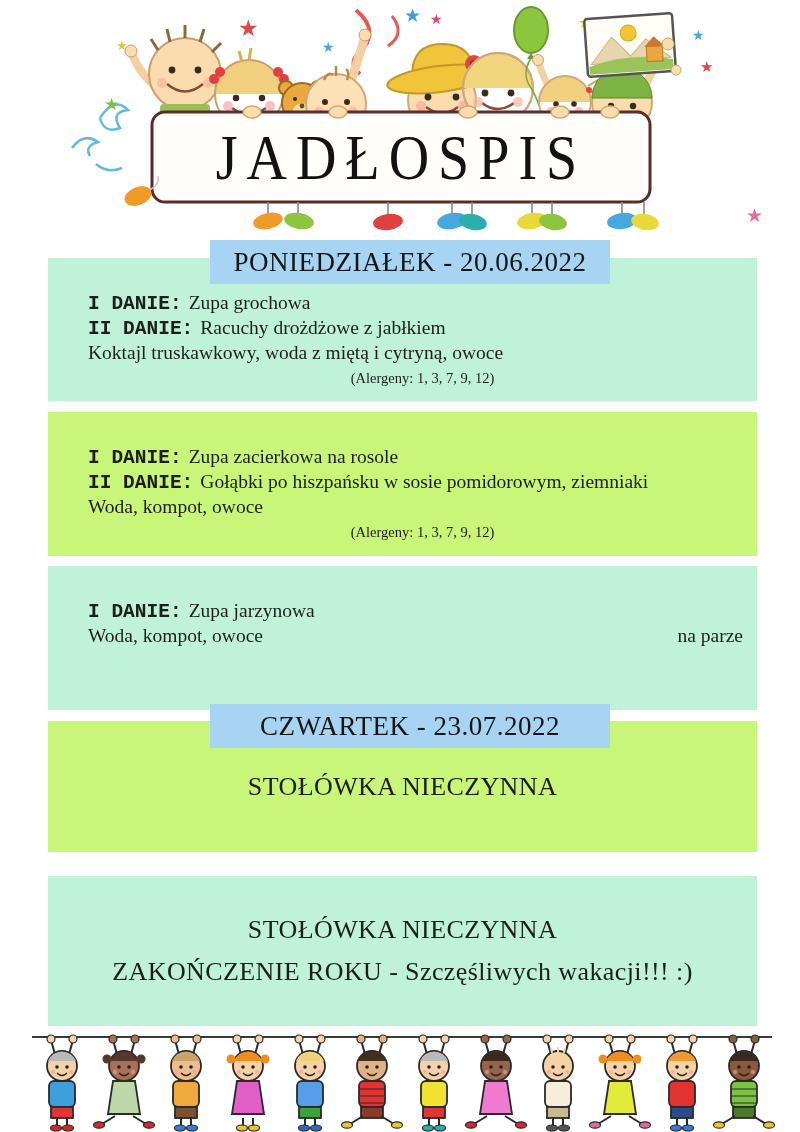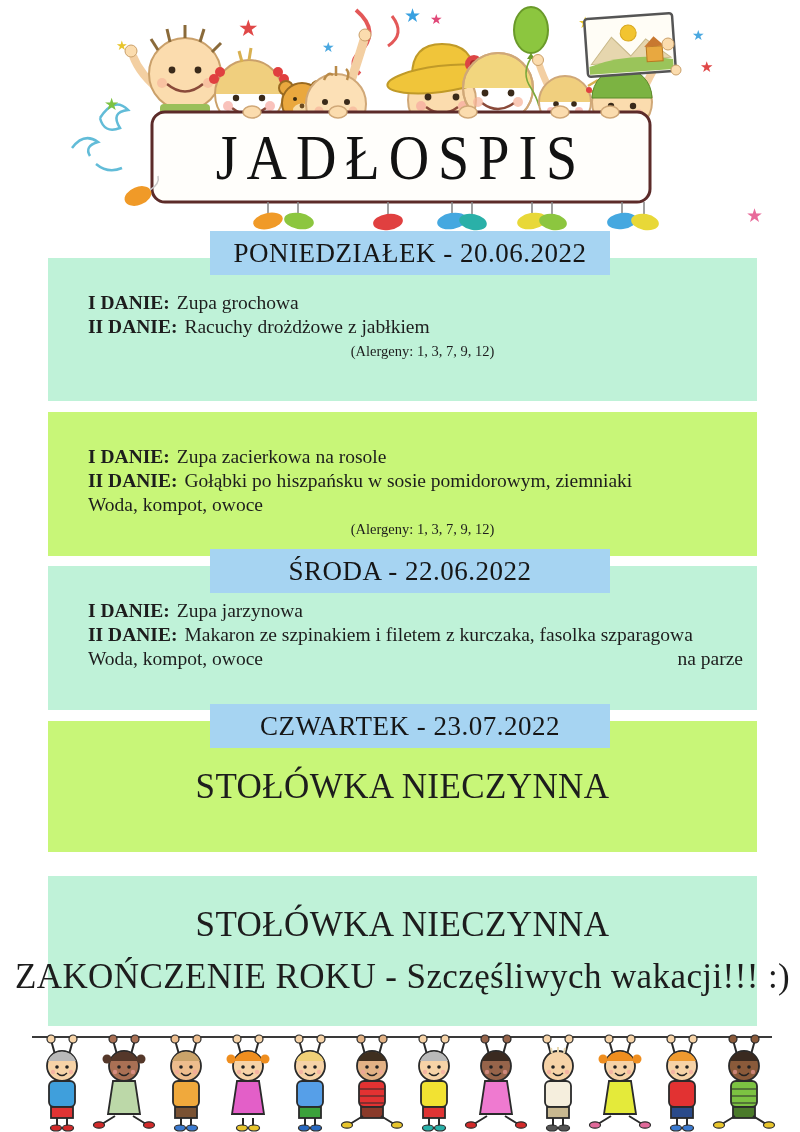--- a/index.html
+++ b/index.html
@@ -18,32 +18,32 @@
   }
   .bar{
     position:absolute; left:210px; width:400px; height:44px; z-index:4;
     background:var(--blue,#a6d4f2);
     display:flex; align-items:center; justify-content:center;
     font-size:27px; letter-spacing:0.5px; color:#161616;
   }
   .day{position:absolute; left:48px; width:709px; z-index:1; overflow:visible;}
   .day.mint{background:var(--mint,#bff2d8);}
   .day.green{background:var(--green,#c8f678);}
-  #bar-0{top:231px} #bar-1{top:394px} #bar-2{top:549px} #bar-3{top:704px} #bar-4{top:859px}
+  #bar-0{top:240px} #bar-1{top:394px} #bar-2{top:549px} #bar-3{top:704px} #bar-4{top:859px}
   #day-0{top:258px;height:143px} #day-1{top:412px;height:144px} #day-2{top:566px;height:144px}
   #day-3{top:721px;height:131px} #day-4{top:876px;height:150px}
   .menu{padding:33px 0 0 40px; font-size:19.5px; line-height:24px;}
   .line{margin:0; white-space:nowrap;}
-  .lbl{font-weight:700; margin-right:7px;}
+  .lbl{font-weight:700; margin-right:7px;font-family:Liberation Mono, monospace;}
   .lbl:empty{margin:0;}
   .split{display:flex; justify-content:space-between; padding-right:14px;}
   .allerg{font-size:14.5px; text-align:center; white-space:nowrap;}
   .notice-wrap{
     height:100%; display:flex; flex-direction:column; justify-content:center;
-    align-items:center; gap:12px; font-size:35px; letter-spacing:0.4px;
+    align-items:center; gap:12px; font-size:26px; letter-spacing:0.4px;
   }
   .notice{white-space:nowrap;}
   .footer-art{position:absolute;left:0;top:1032px;width:800px;height:100px;z-index:2;}
   .footer-art svg{display:block;width:800px;height:100px;}
 </style>
 </head>
 <body>
 
 <div class="page">
 
@@ -229,48 +229,45 @@
         <path d="M150,190 q10,-6 8,-14" stroke="#c8c8c8" stroke-width="1.5" fill="none"></path>
       </g>
     </svg>
   </div>
 
   <div class="page-title">JADŁOSPIS</div>
 
   <div class="bar" id="bar-0">
       <span>PONIEDZIAŁEK - 20.06.2022</span>
     </div>
-  <div class="bar" id="bar-2">
-      <span>ŚRODA - 22.06.2022</span>
-    </div>
   <div class="bar" id="bar-3">
       <span>CZWARTEK - 23.07.2022</span>
     </div>
 
   <section class="day mint" id="day-0">
     <div class="menu">
       <p class="line"><span class="lbl">I DANIE:</span><span>Zupa grochowa</span></p>
       <p class="line"><span class="lbl">II DANIE:</span><span>Racuchy drożdżowe z jabłkiem</span></p>
+      <p class="line"><span class="lbl"></span><span>Koktajl truskawkowy, woda z miętą i cytryną, owoce</span></p>
       <div class="allerg">(Alergeny: 1, 3, 7, 9, 12)</div>
     </div>
   </section>
 
   <section class="day green" id="day-1">
     <div class="menu">
       <p class="line"><span class="lbl">I DANIE:</span><span>Zupa zacierkowa na rosole</span></p>
       <p class="line"><span class="lbl">II DANIE:</span><span>Gołąbki po hiszpańsku w sosie pomidorowym, ziemniaki</span></p>
       <p class="line"><span class="lbl"></span><span>Woda, kompot, owoce</span></p>
       <div class="allerg">(Alergeny: 1, 3, 7, 9, 12)</div>
     </div>
   </section>
 
   <section class="day mint" id="day-2">
     <div class="menu">
       <p class="line"><span class="lbl">I DANIE:</span><span>Zupa jarzynowa</span></p>
-      <p class="line"><span class="lbl">II DANIE:</span><span>Makaron ze szpinakiem i filetem z kurczaka, fasolka szparagowa</span></p>
       <p class="line split">
         <span><span class="lbl"></span><span>Woda, kompot, owoce</span></span>
         <span>na parze</span>
       </p>
     </div>
   </section>
 
   <section class="day green" id="day-3">
     <div class="notice-wrap">
       <div class="notice">STOŁÓWKA NIECZYNNA</div>

